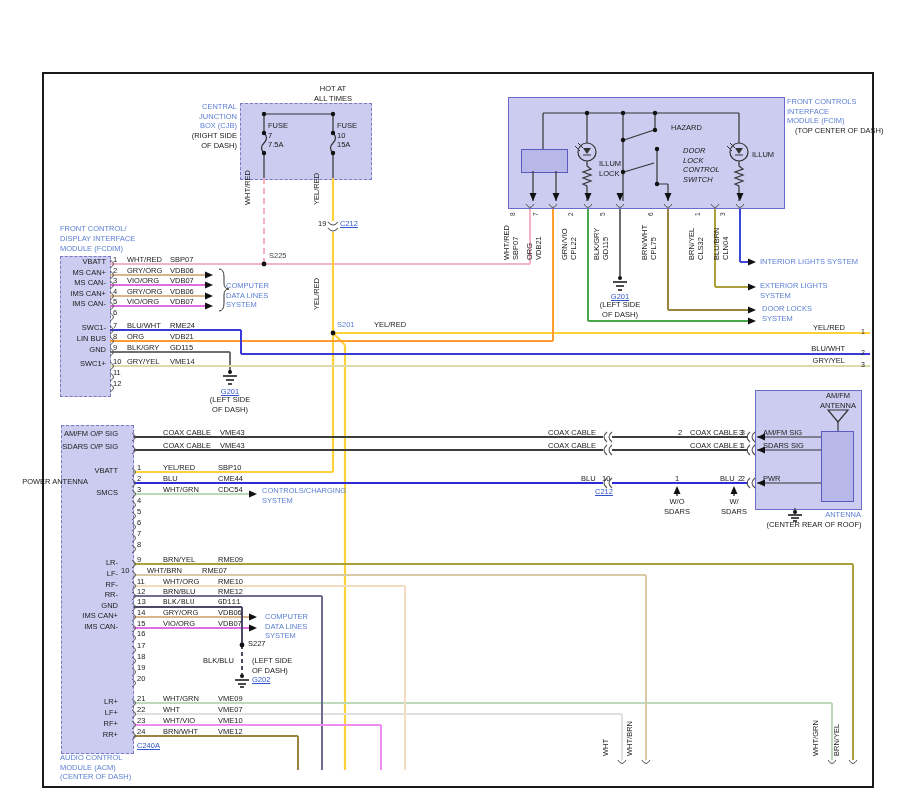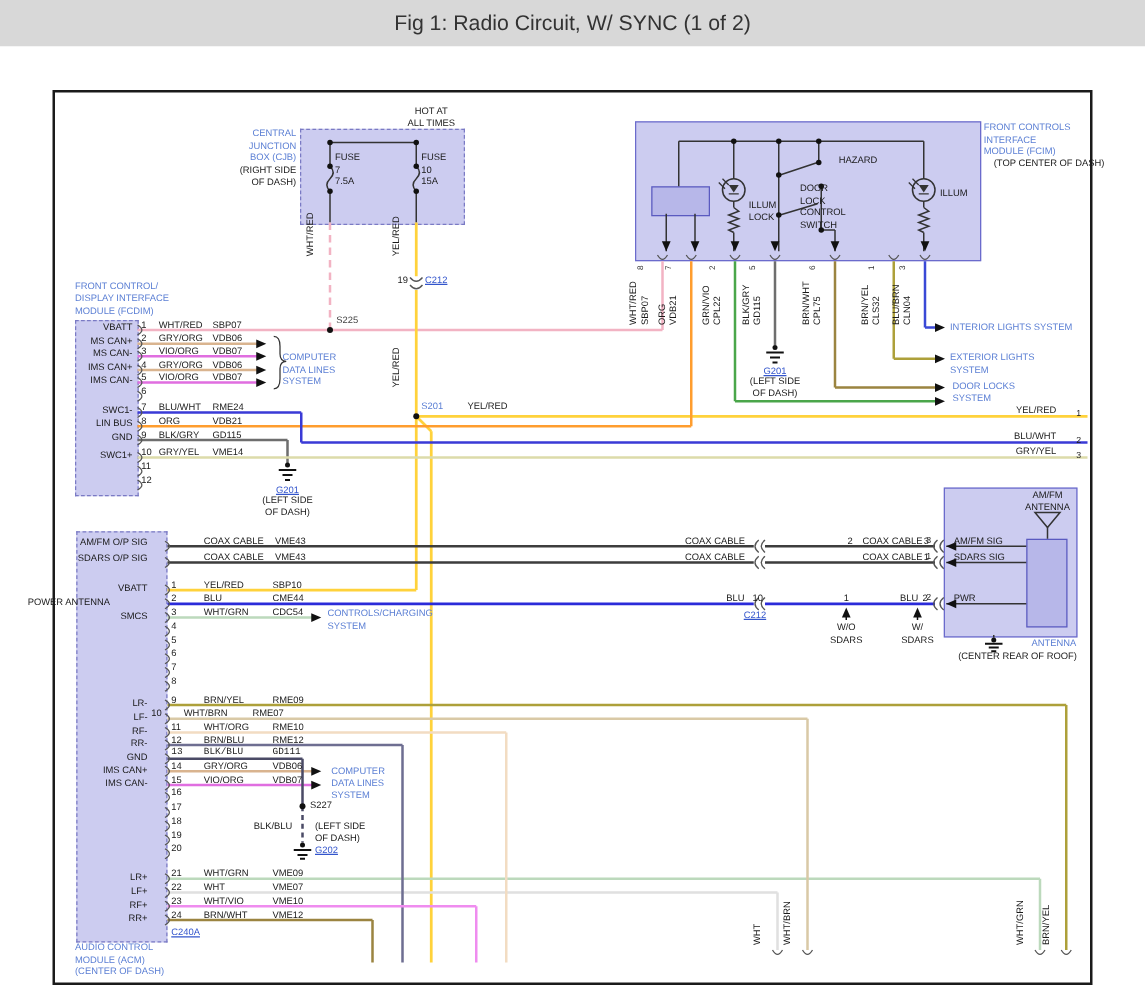--- a/index.html
+++ b/index.html
@@ -24,23 +24,20 @@
   .w12{width:12px}.w14{width:14px}.w18{width:18px}.w21{width:21px}.w26{width:26px}
   .w43{width:43px}.w49{width:49px}.w55{width:55px}.w57{width:57px}
   .num{position:absolute;font-size:7px;color:#1a1a1a;}
   .sm{font-size:6.5px;color:#333;}
 </style>
 </head>
 <body>
 
 <div class="stage">
 
-  <div class="titlebar">
-    <span>Fig 1: Radio Circuit, W/ SYNC (1 of 2)</span>
-  </div>
 
   <div class="frame"></div>
 
   <div class="box dash" style="left:240px;top:103px;width:130px;height:75px;"></div>
   <div class="box" style="left:508px;top:97px;width:275px;height:110px;"></div>
   <div class="inner" style="left:521px;top:149px;width:45px;height:22px;"></div>
   <div class="box dash" style="left:60px;top:256px;width:49px;height:139px;"></div>
   <div class="box dash" style="left:61px;top:425px;width:71px;height:327px;"></div>
   <div class="box" style="left:755px;top:390px;width:105px;height:118px;"></div>
   <div class="inner" style="left:821px;top:431px;width:31px;height:69px;"></div>
@@ -171,21 +168,21 @@
         <polygon points="620,201 616.5,193 623.5,193"></polygon>
         <polygon points="668,201 664.5,193 671.5,193"></polygon>
         <polygon points="740,201 736.5,193 743.5,193"></polygon>
         <polygon points="677,486 673.5,494 680.5,494"></polygon>
         <polygon points="734,486 730.5,494 737.5,494"></polygon>
       </g>
       <path stroke="#111" stroke-width="1.2" d="M677,496V491 M734,496V491"></path>
     </g>
   </svg>
 
-  <div class="lbl ctr" style="left:318px;top:84px;width:54px;">HOT AT
+  <div class="lbl ctr" style="left:306px;top:84px;width:54px;">HOT AT
 ALL TIMES</div>
   <div class="lbl blue rt" style="right:679px;top:102px;">CENTRAL
 JUNCTION
 BOX (CJB)</div>
   <div class="lbl rt" style="right:679px;top:131px;">(RIGHT SIDE
 OF DASH)</div>
   <div class="lbl" style="left:268px;top:121px;">FUSE
 7
 7.5A</div>
   <div class="lbl" style="left:337px;top:121px;">FUSE
@@ -198,21 +195,21 @@
   <div class="rot" style="left:322px;top:195px;">YEL/RED</div>
   <div class="rot" style="left:322px;top:300px;">YEL/RED</div>
 
   <div class="lbl blue" style="left:787px;top:97px;">FRONT CONTROLS
 INTERFACE
 MODULE (FCIM)</div>
   <div class="lbl" style="left:795px;top:126px;">(TOP CENTER OF DASH)</div>
   <div class="lbl" style="left:671px;top:123px;">HAZARD</div>
   <div class="lbl" style="left:599px;top:159px;">ILLUM
 LOCK</div>
-  <div class="lbl" style="left:640px;top:146px;">DOOR
+  <div class="lbl" style="left:683px;top:146px;font-style:italic;">DOOR
 LOCK
 CONTROL
 SWITCH</div>
   <div class="lbl" style="left:752px;top:150px;">ILLUM</div>
 
   <div class="rot sm" style="left:518px;top:206px;">8</div>
   <div class="rot" style="left:512px;top:250px;">WHT/RED</div>
   <div class="rot" style="left:521px;top:250px;">SBP07</div>
   <div class="rot sm" style="left:541px;top:206px;">7</div>
   <div class="rot" style="left:535px;top:250px;">ORG</div>

